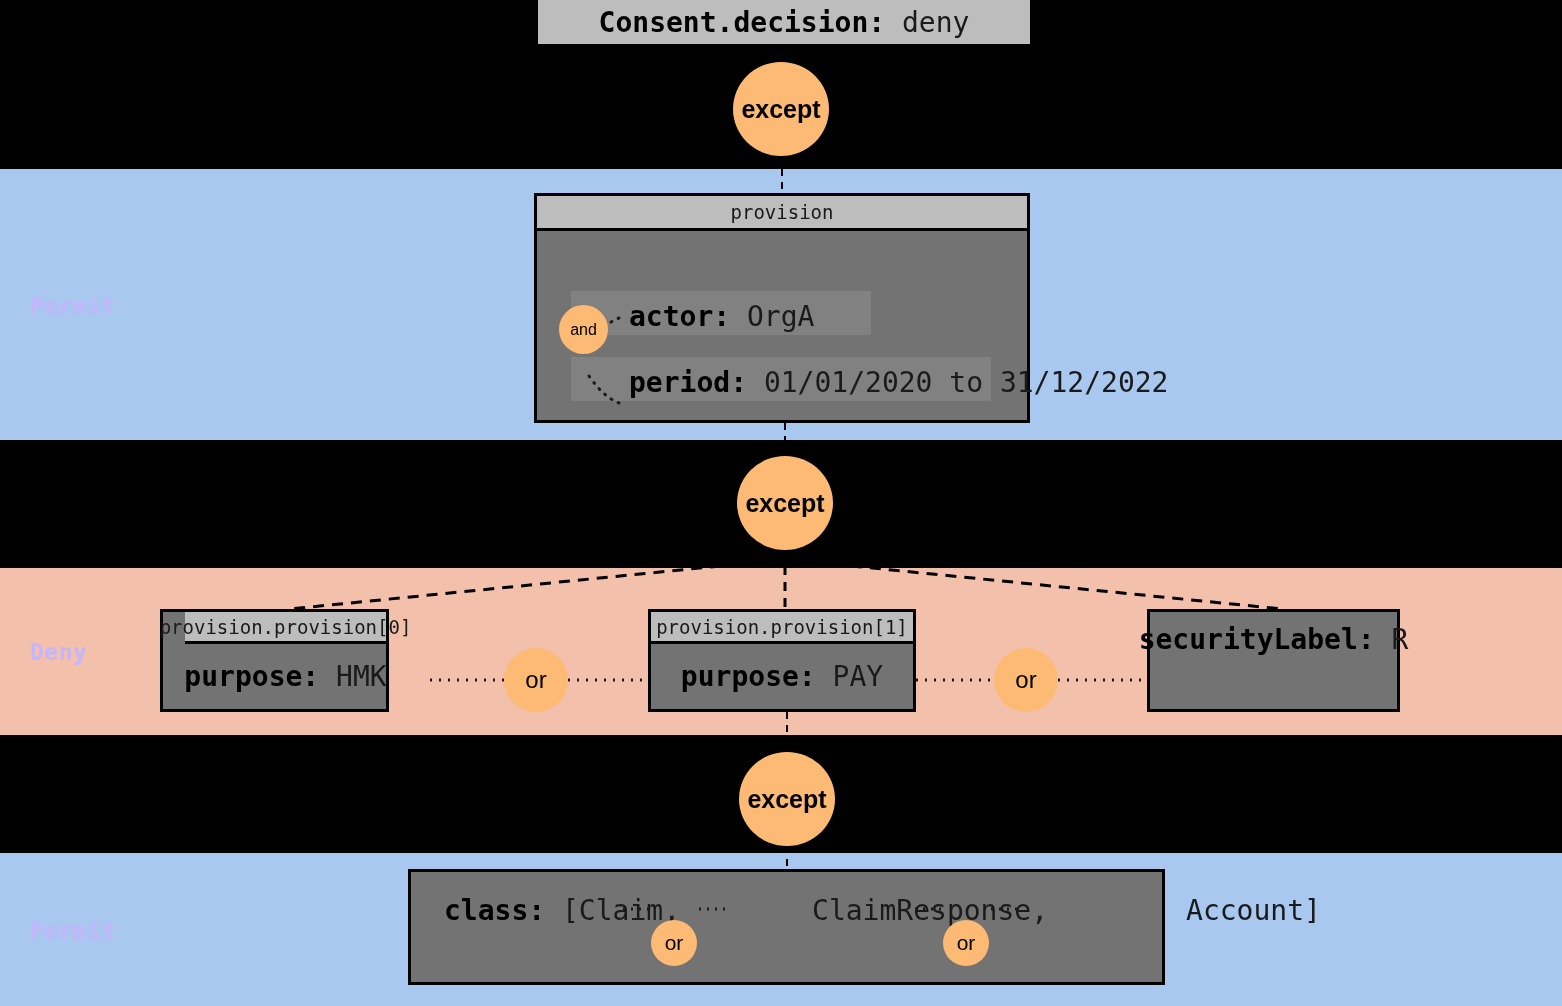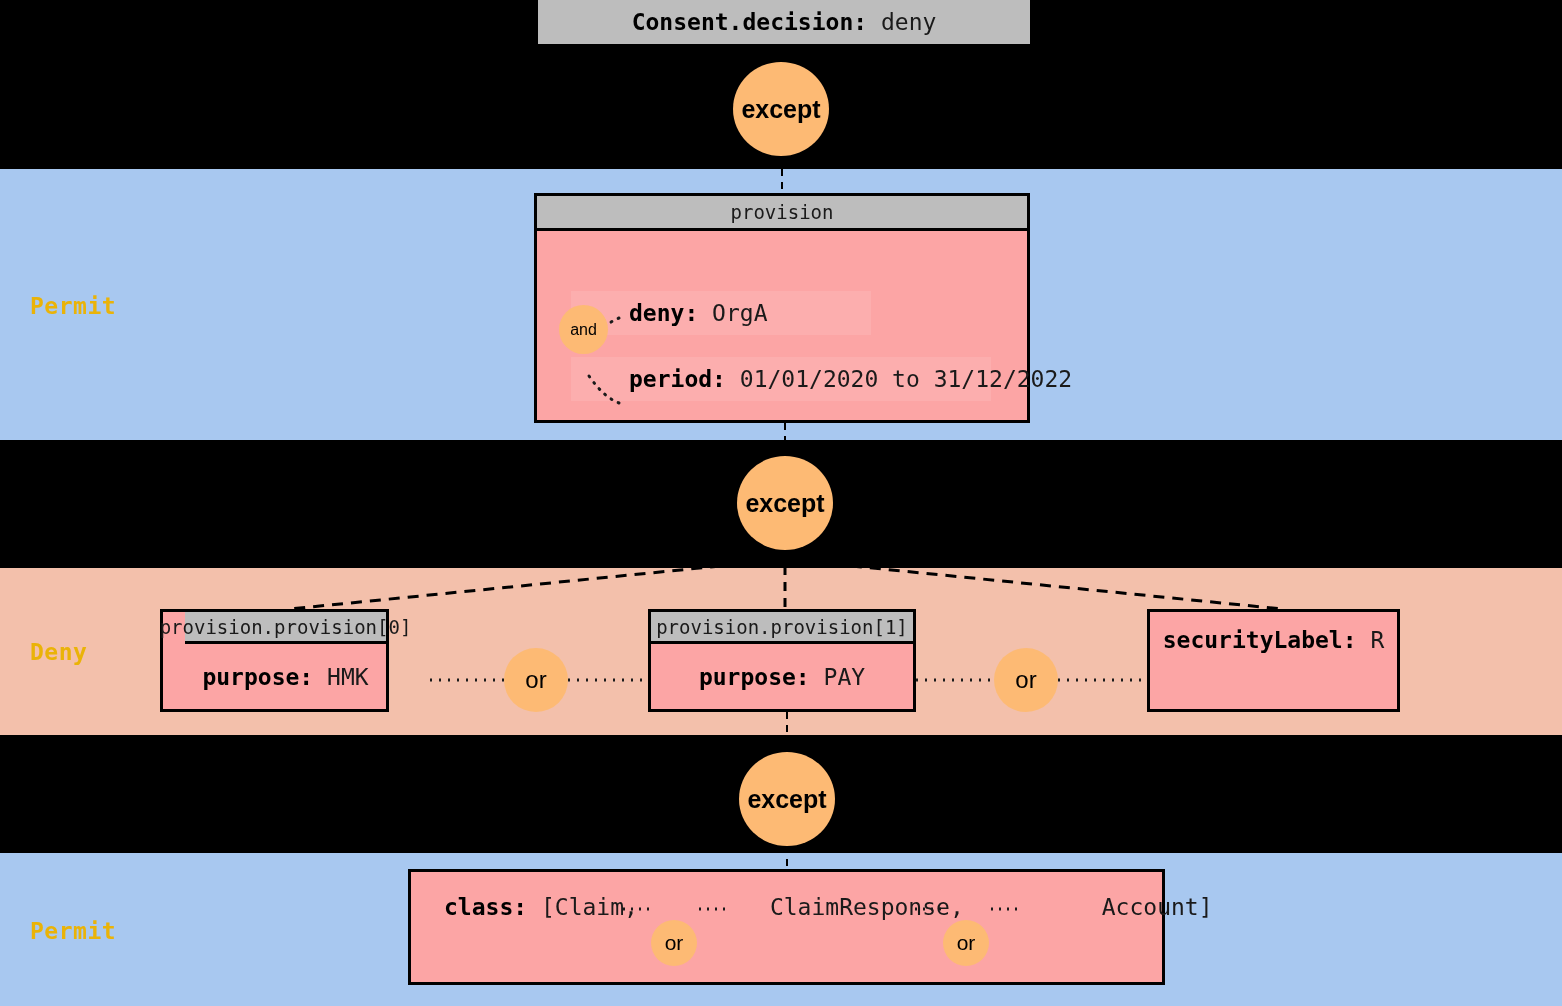--- a/index.html
+++ b/index.html
@@ -23,29 +23,29 @@
     width: 1562px;
   }
   .band-permit { background: #a8c8f0; }
   .band-deny   { background: #f3c0ab; }
 
   .band-label {
     position: absolute;
     font-family: "DejaVu Sans Mono", monospace;
     font-weight: bold;
     font-size: 23px;
-    color: #eab308;
+    color: #c4b5fd;
     letter-spacing: 0.5px;
   }
 
   
   .node {
     position: absolute;
     border: 3px solid #000000;
-    background: #fca5a5;
+    background: #737373;
     box-sizing: border-box;
   }
   .node-header {
     border-bottom: 3px solid #000000;
     background: #bdbdbd;
     text-align: center;
     font-family: "DejaVu Sans Mono", monospace;
     font-size: 19px;
     color: #1a1a1a;
     display: flex;
@@ -57,21 +57,21 @@
     position: relative;
     box-sizing: border-box;
     display: flex;
     flex-direction: column;
     justify-content: center;
   }
 
   .attr-row {
     display: flex;
     font-family: "DejaVu Sans Mono", monospace;
-    font-size: 23px;
+    font-size: 28px;
     color: #1a1a1a;
     white-space: pre;
   }
   .attr-key {
     font-weight: bold;
     color: #000000;
   }
   .attr-val { color: #1a1a1a; }
 
   
@@ -152,21 +152,21 @@
 
   <div class="node" style="left:534px; top:193px; width:496px; height:230px;">
     <div class="node-header" style="height:35px;">
       <span>provision</span>
     </div>
     <div class="node-body" style="height:192px;">
       <div class="attr-hl" style="left:34px; top:60px; width:300px; height:44px;"></div>
       <div class="attr-hl" style="left:34px; top:126px; width:420px; height:44px;"></div>
 
       <div class="attr-row" style="position:absolute; left:92px; top:69px;">
-        <span class="attr-key">deny:</span><span>&nbsp;</span><span class="attr-val">OrgA</span>
+        <span class="attr-key">actor:</span><span>&nbsp;</span><span class="attr-val">OrgA</span>
       </div>
       <div class="attr-row" style="position:absolute; left:92px; top:135px;">
         <span class="attr-key">period:</span><span>&nbsp;</span><span class="attr-val">01/01/2020 to 31/12/2022</span>
       </div>
 
       <svg class="conn" style="left:0px; top:0px;" width="496" height="192">
         <path d="M 52 114 C 62 100, 70 92, 82 87" fill="none" stroke="#1a1a1a" stroke-width="3" stroke-linecap="round" stroke-dasharray="1 7"></path>
         <path d="M 52 145 C 62 159, 70 167, 82 172" fill="none" stroke="#1a1a1a" stroke-width="3" stroke-linecap="round" stroke-dasharray="1 7"></path>
       </svg>
     </div>

